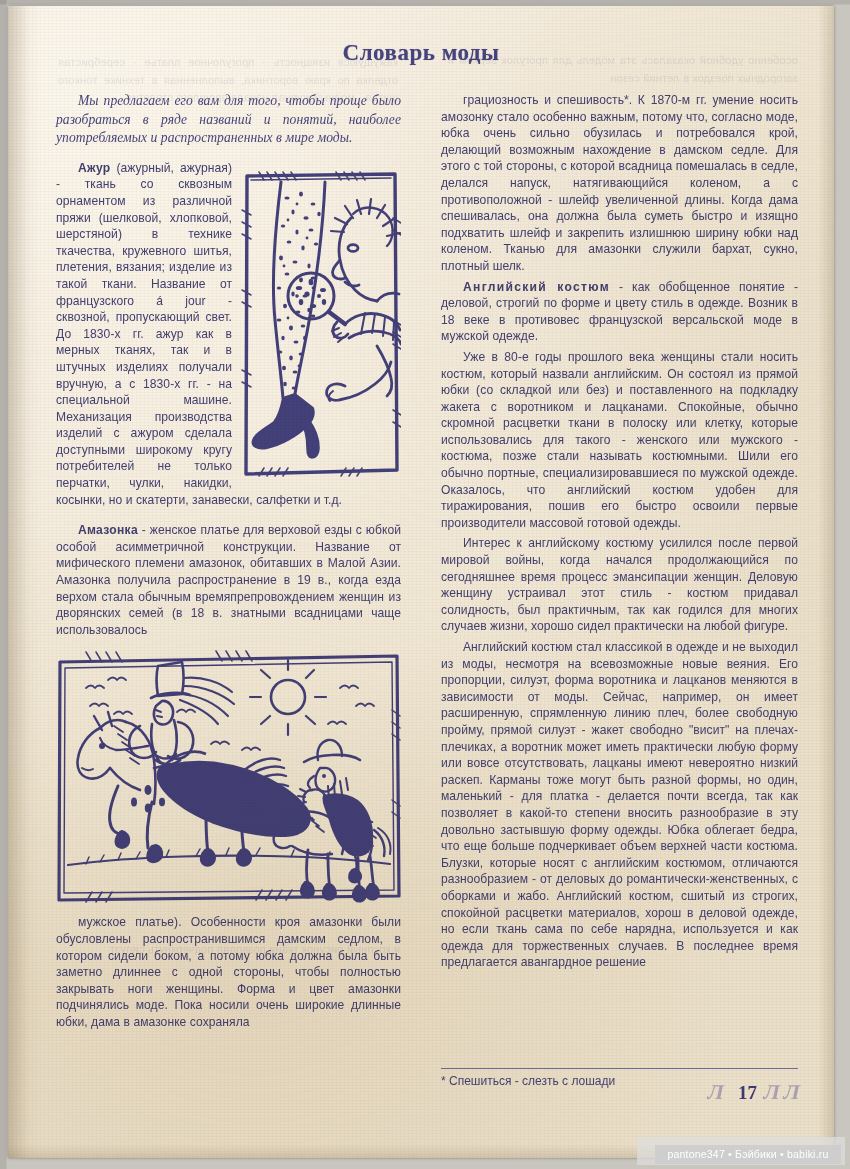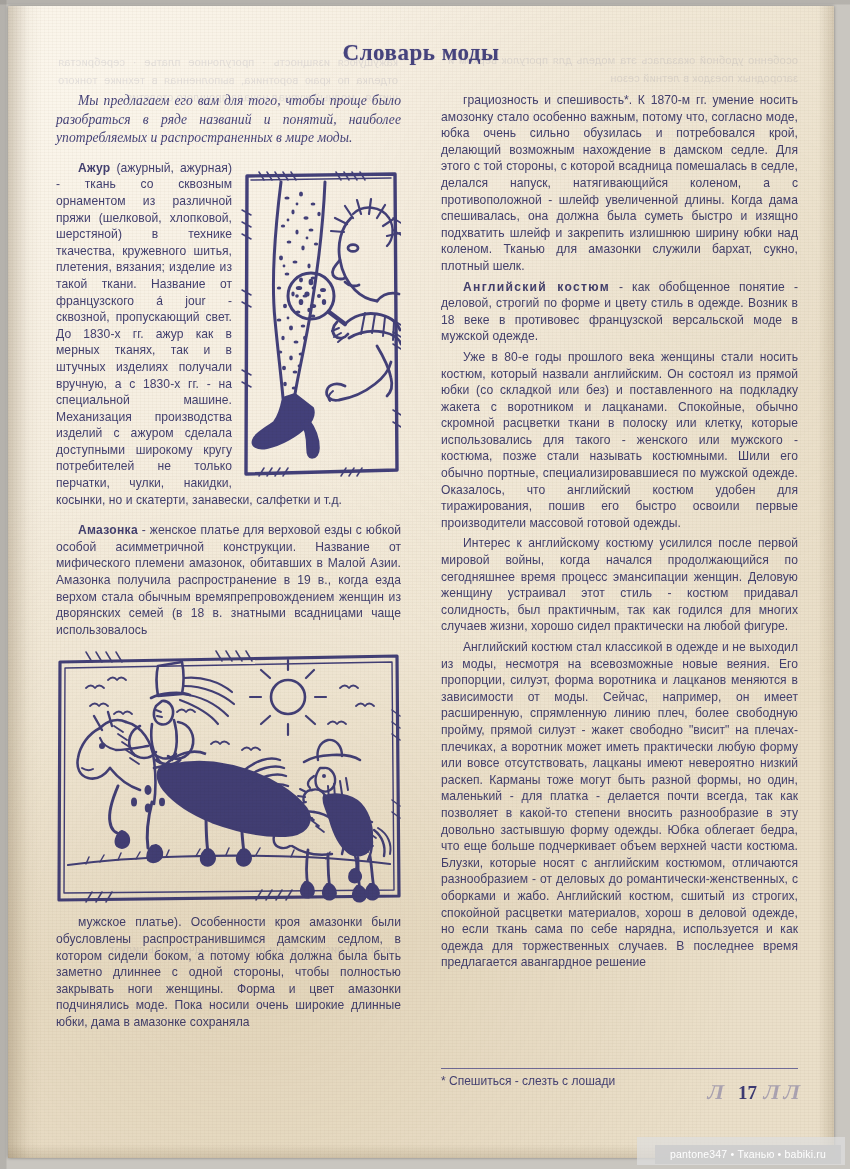--- a/index.html
+++ b/index.html
@@ -615,15 +615,15 @@
         <span class="orn o1">Л</span>
         <span class="num">17</span>
         <span class="orn o2">Л</span>
         <span class="orn o3">Л</span>
       </div>
 
     </div>
   </div>
 
   <div class="wm-plate"></div>
-  <div class="watermark">pantone347 • Тканью • babiki.ru</div>
+  <div class="watermark">pantone347 • Бэйбики • babiki.ru</div>
 
 </div>
 
 </body></html>

